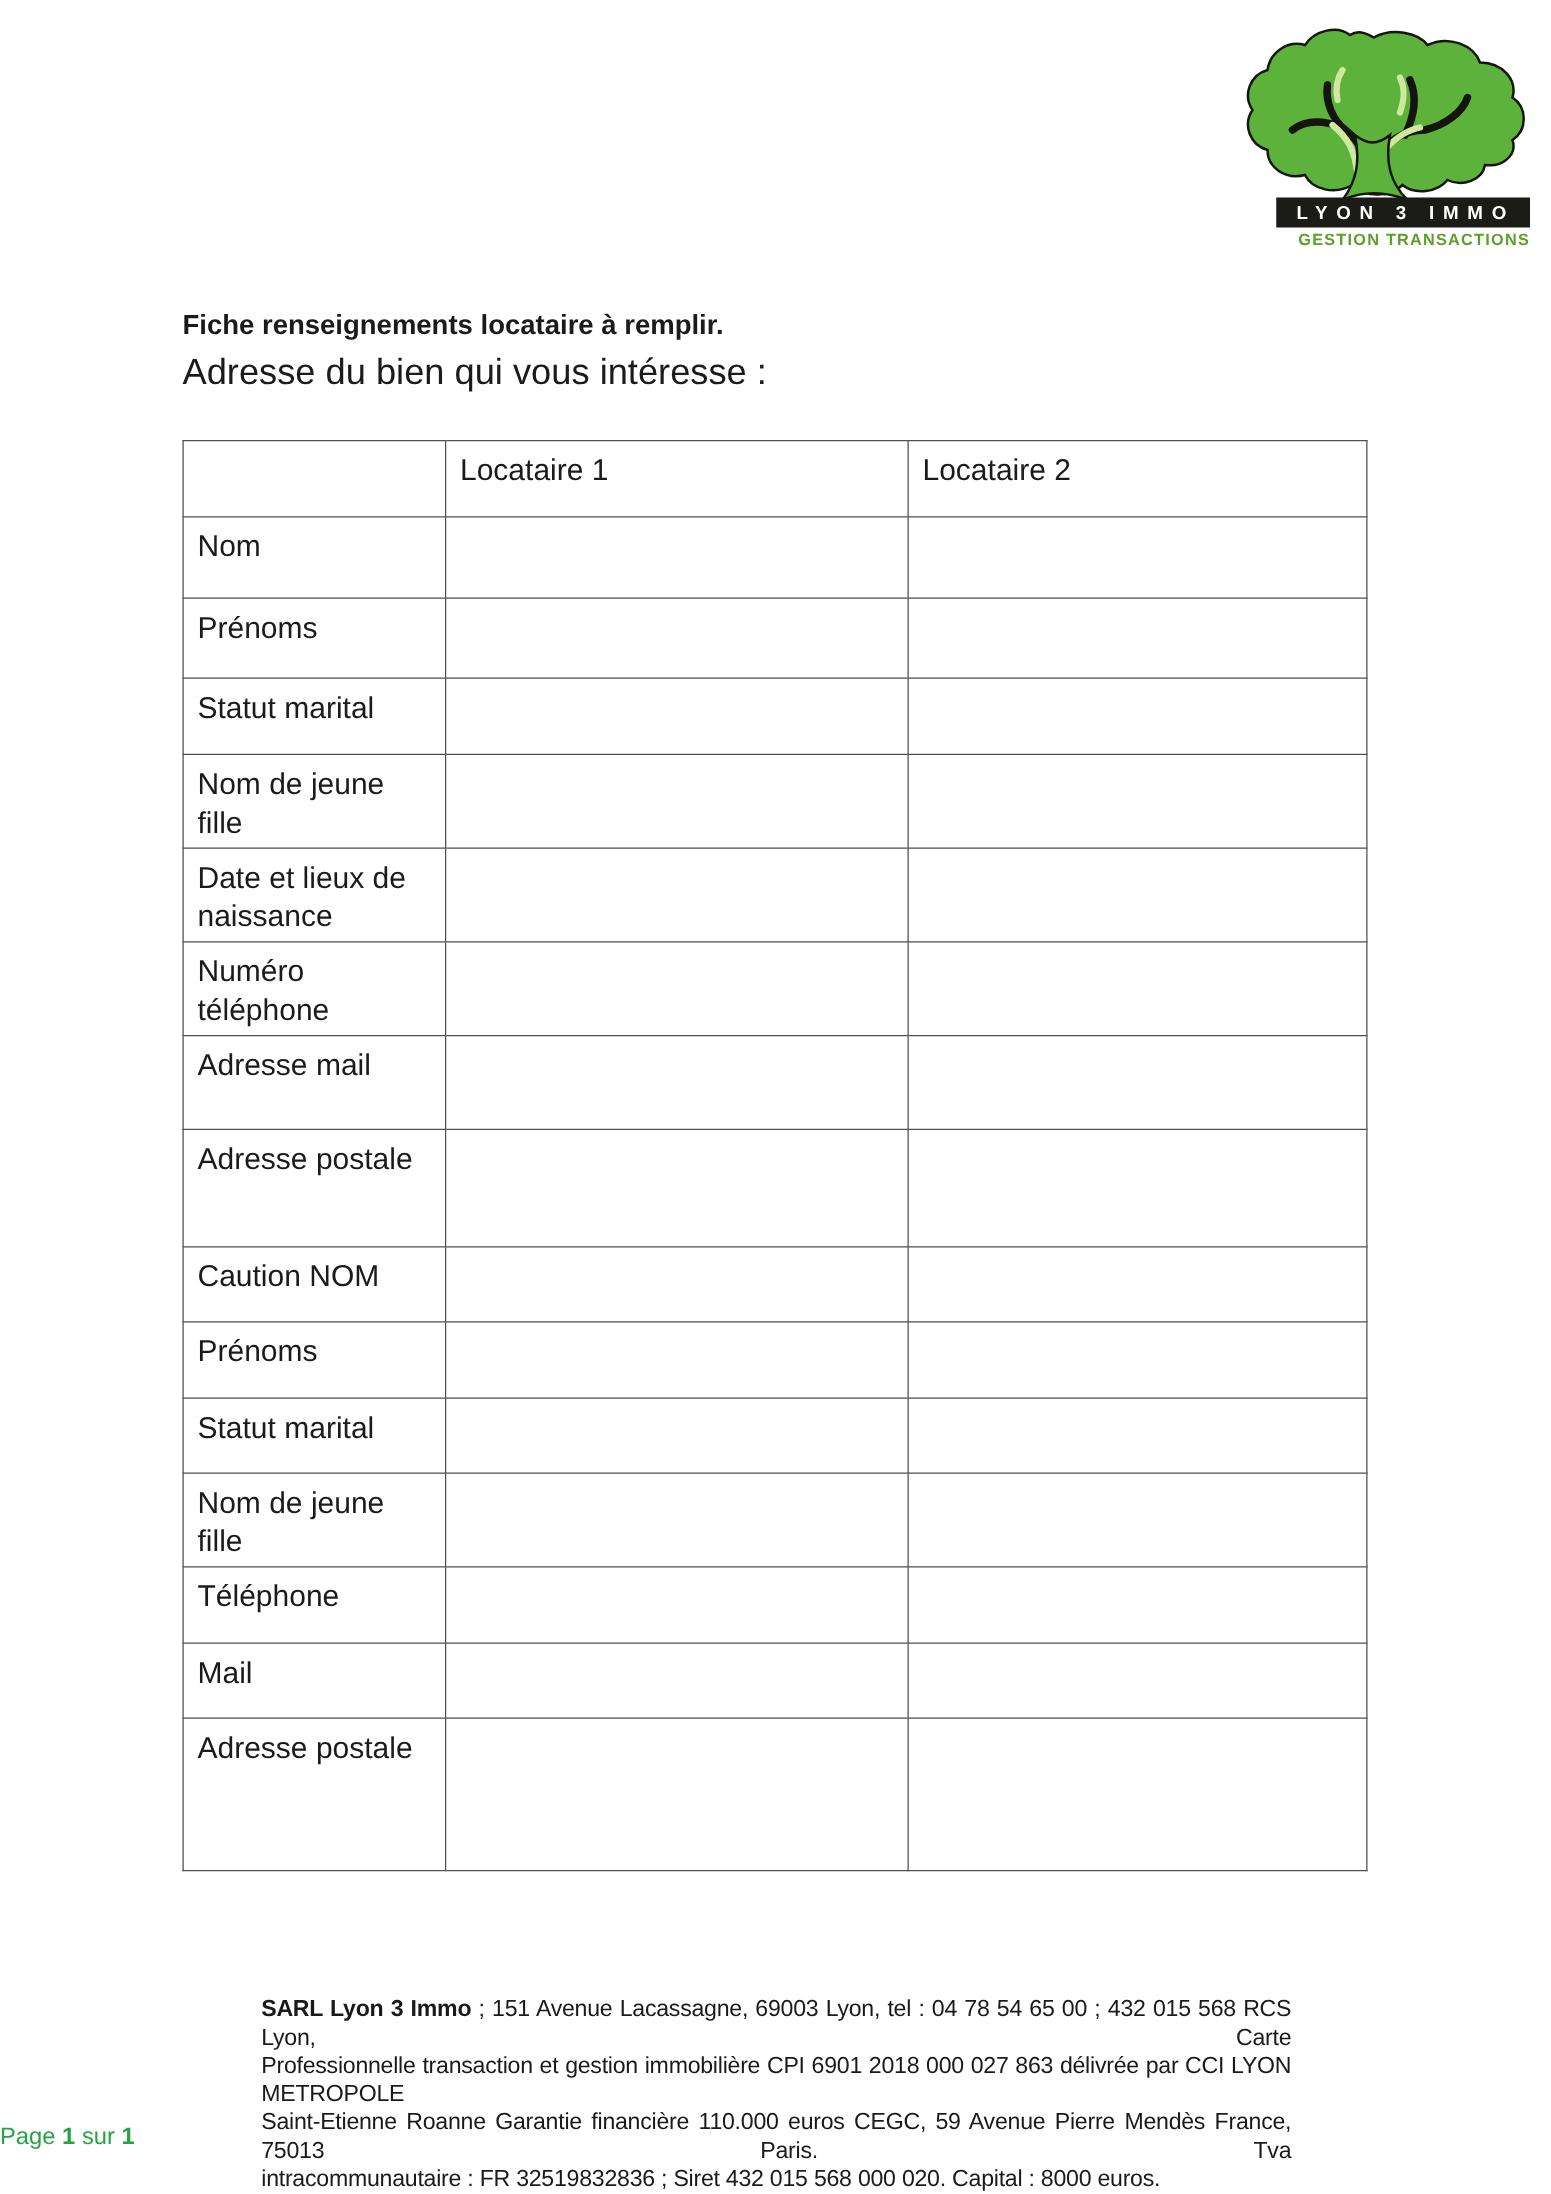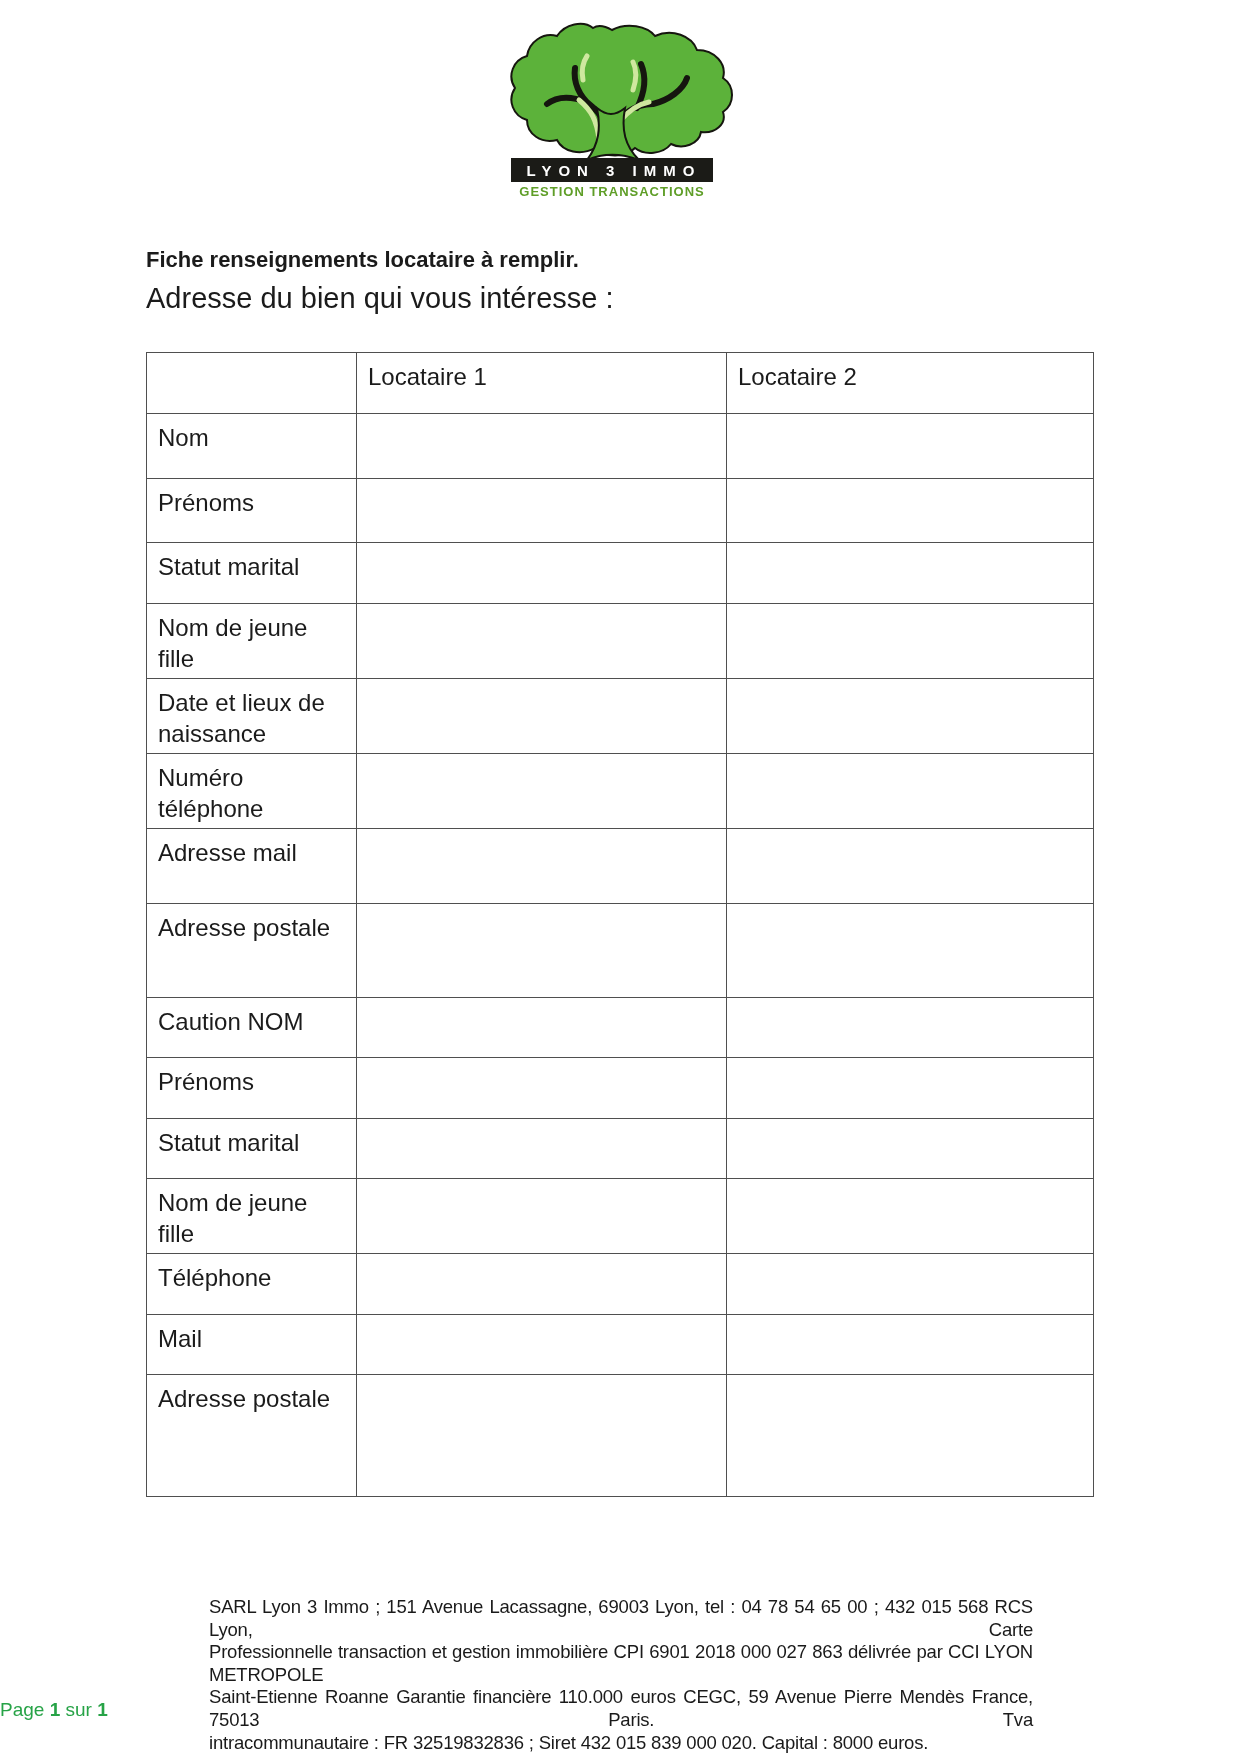--- a/index.html
+++ b/index.html
@@ -7,21 +7,21 @@
   body {
     width: 1241px; height: 1755px;
     position: relative;
     font-family: "Liberation Sans", sans-serif;
     color: #1b1b1b;
   }
 
   
   .logo {
     position: absolute; top: 20px; left: 0; right: 17px;
-    display: flex; flex-direction: column; align-items: center;
+    display: flex; flex-direction: column; align-items: flex-end;
   }
   .logo-banner {
     background: #1b1b17; color: #ffffff;
     font-size: 15px; font-weight: 700;
     letter-spacing: 7px;
     padding: 4px 12px 3px 16px;
     line-height: 17px;
     margin-top: -2px;
   }
   .logo-tagline {
@@ -54,21 +54,21 @@
   tr.hdr td { height: 61px; }
 
   
   .footer {
     position: absolute; left: 209px; top: 1596px; width: 824px;
     font-size: 18.5px; line-height: 22.6px; color: #1a1a1a;
     letter-spacing: -0.2px;
   }
   .footer-line { text-align: justify; text-align-last: justify; }
   .footer-line.last { text-align: left; text-align-last: left; }
-  .footer b { font-weight: 400; }
+  .footer b { font-weight: 700; }
 
   .page-indicator {
     position: absolute; top: 1699px; left: 0; right: 0;
     text-align: left;
     font-size: 19px; color: #27a347;
   }
   .page-indicator .num { font-weight: 700; }
 </style>
 </head>
 <body>
@@ -200,21 +200,21 @@
       <td></td>
     </tr>
   </tbody>
     </table>
 </div>
 
 <div class="footer">
   <div class="footer-line"><b>SARL Lyon 3 Immo</b><span> ; 151 Avenue Lacassagne, 69003 Lyon, tel : 04 78 54 65 00 ; 432 015 568 RCS Lyon, Carte</span></div>
   <div class="footer-line">Professionnelle transaction et gestion immobilière CPI 6901 2018 000 027 863 délivrée par CCI LYON METROPOLE</div>
   <div class="footer-line">Saint-Etienne Roanne Garantie financière 110.000 euros CEGC, 59 Avenue Pierre Mendès France, 75013 Paris. Tva</div>
-  <div class="footer-line last">intracommunautaire : FR 32519832836 ; Siret 432 015 839 000 020.  Capital : 8000 euros.</div>
+  <div class="footer-line last">intracommunautaire : FR 32519832836 ; Siret 432 015 568 000 020.  Capital : 8000 euros.</div>
 </div>
 
 <div class="page-indicator">
   <span>Page</span>
   <span class="num">1</span>
   <span>sur</span>
   <span class="num">1</span>
 </div>
 
 </body></html>

